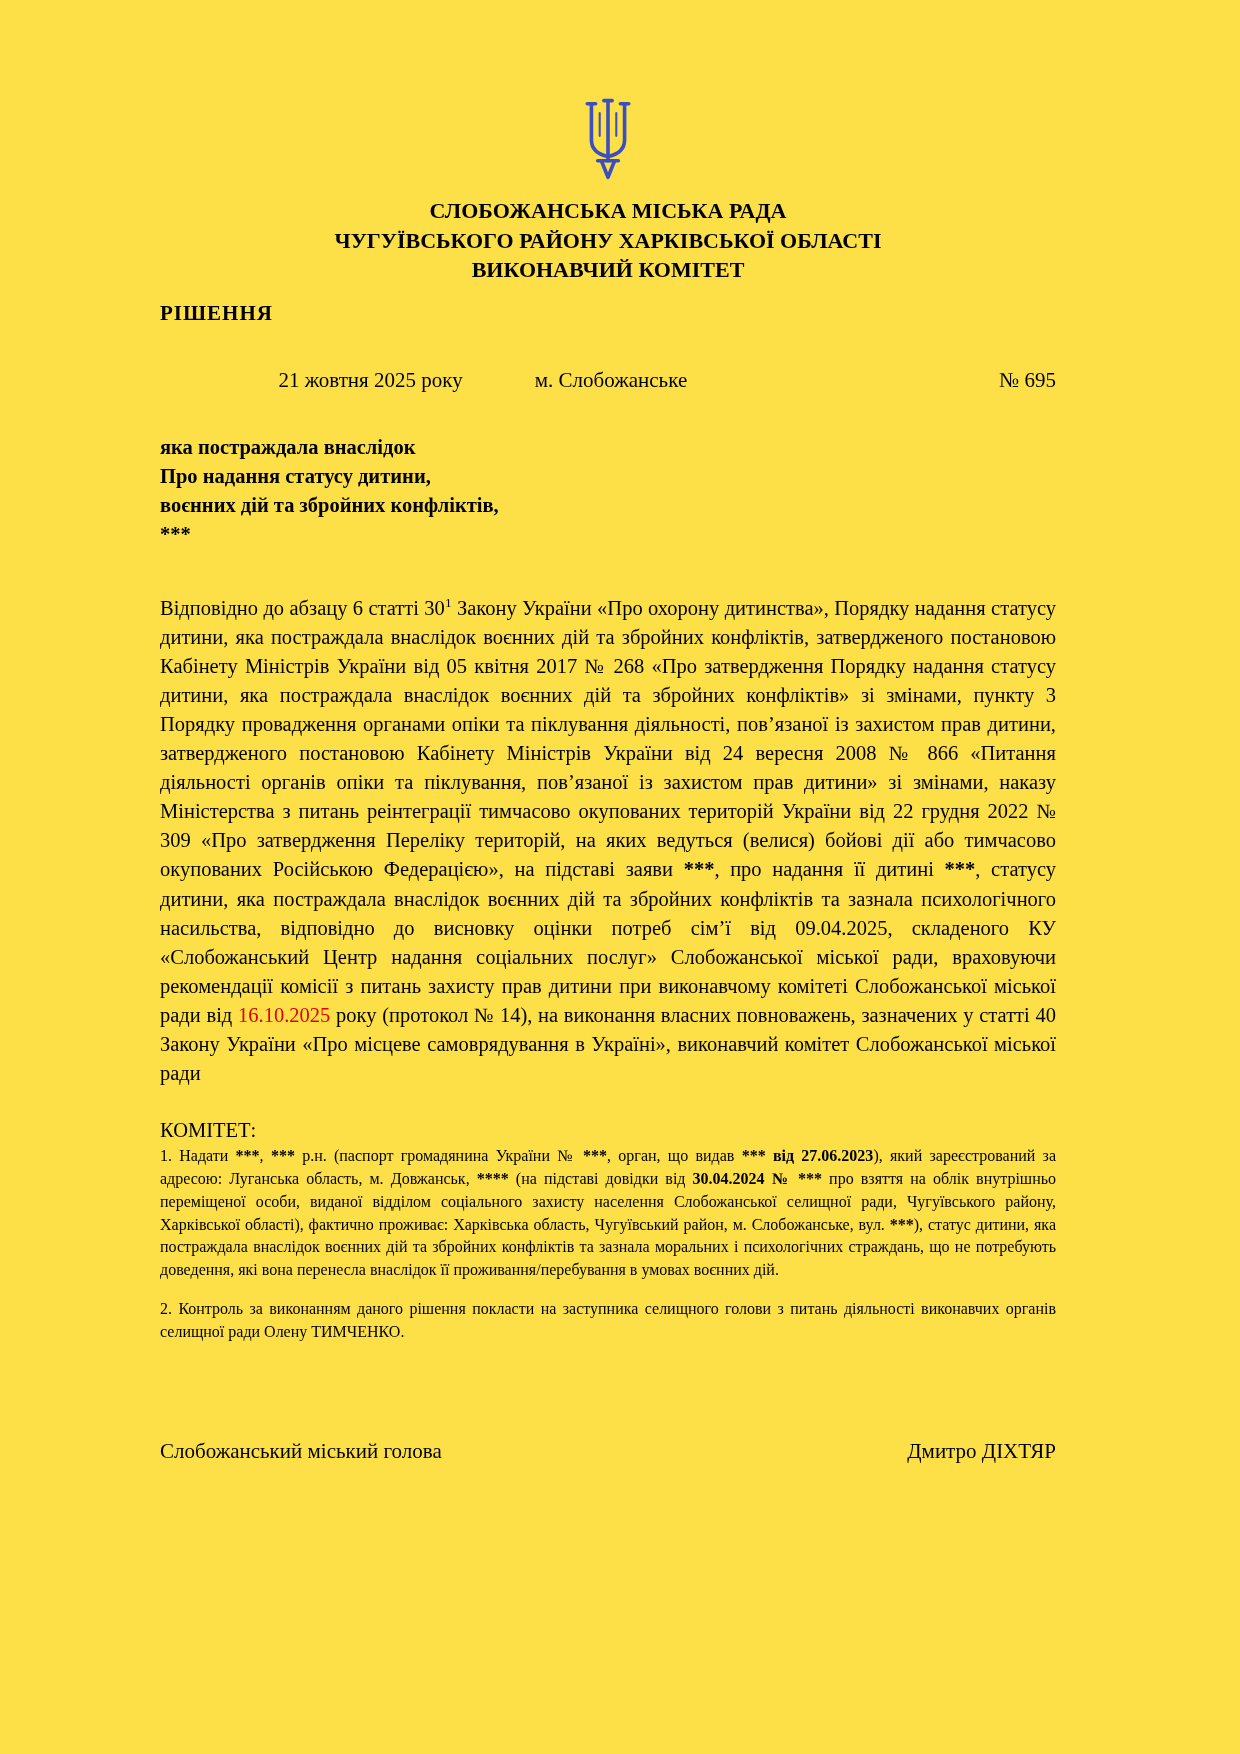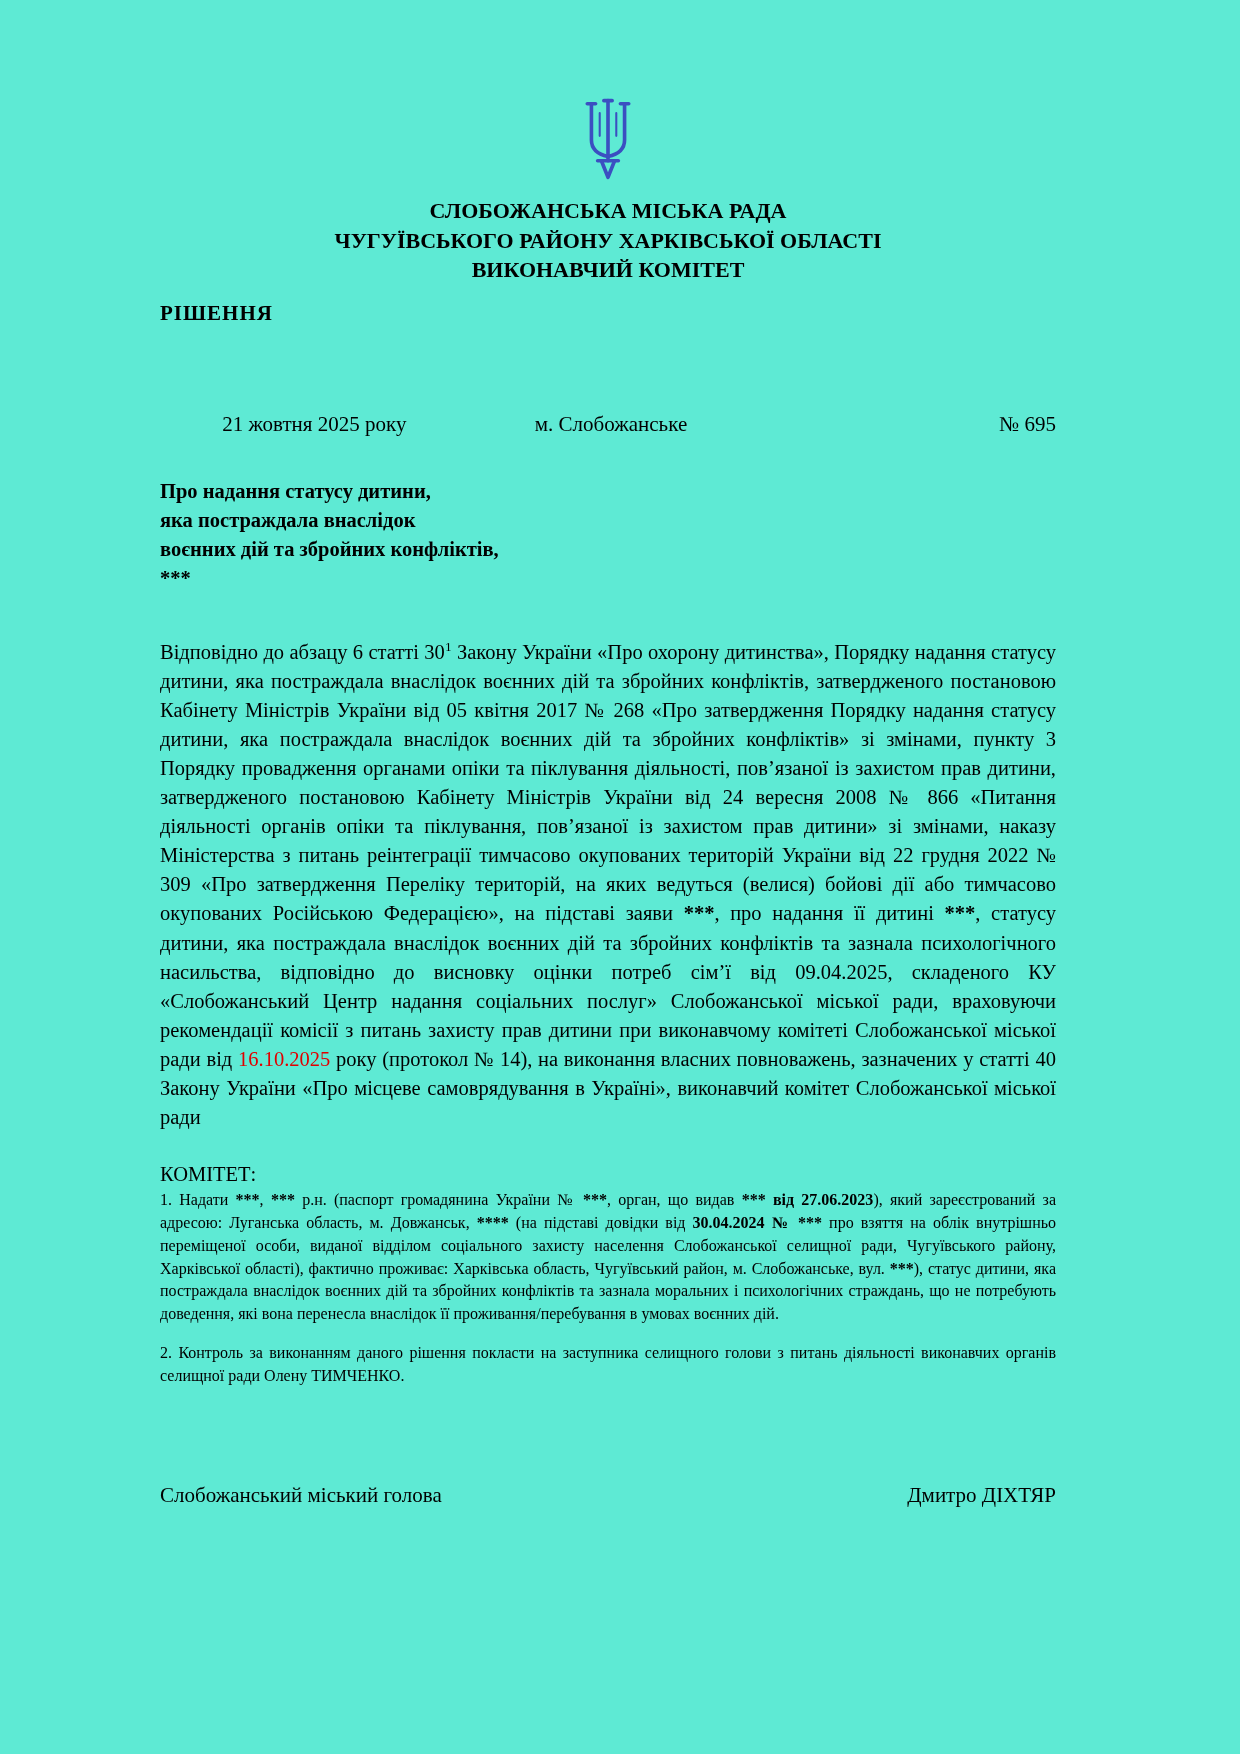--- a/index.html
+++ b/index.html
@@ -6,21 +6,21 @@
   html, body {
     margin: 0;
     padding: 0;
     background: #ffffff;
   }
   .page {
     position: relative;
     width: 1240px;
     min-height: 1754px;
     margin: 0 auto;
-    background: #5eead4;
+    background: #fde047;
     font-family: "Liberation Serif", "DejaVu Serif", serif;
     color: #000000;
     box-sizing: border-box;
     padding: 96px 184px 60px 160px;
   }
   .emblem-wrap {
     text-align: center;
     margin-bottom: 8px;
   }
   .emblem-wrap svg { display: inline-block; }
@@ -37,21 +37,21 @@
     letter-spacing: 1px;
     margin-top: 16px;
   }
   .meta-row {
     display: flex;
     align-items: baseline;
     margin-top: 42px;
     font-size: 21px;
   }
   .meta-row .cell { flex: 1 1 0; }
-  .meta-date   { text-align: center;  padding-left: 6px; margin-top: 44px; }
+  .meta-date   { text-align: right;  padding-left: 6px; }
   .meta-place  { text-align: center; }
   .meta-number { text-align: right; }
   .subject {
     margin-top: 40px;
     font-weight: bold;
     font-size: 20.5px;
     line-height: 1.42;
   }
   .body-par {
     margin-top: 44px;
@@ -110,22 +110,22 @@
 
   <div class="doc-type">РІШЕННЯ</div>
 
   <div class="meta-row">
     <div class="cell meta-date">21 жовтня 2025 року</div>
     <div class="cell meta-place">м. Слобожанське</div>
     <div class="cell meta-number">№  695</div>
   </div>
 
   <div class="subject">
+    <div>яка постраждала внаслідок</div>
     <div>Про надання статусу дитини,</div>
-    <div>яка постраждала внаслідок</div>
     <div>воєнних дій та збройних конфліктів,</div>
     <div>***</div>
   </div>
 
   <p class="body-par"><span>Відповідно до абзацу 6 статті 30</span><sup>1</sup><span> Закону України «Про охорону дитинства», Порядку надання статусу дитини, яка постраждала внаслідок воєнних дій та збройних конфліктів, затвердженого постановою Кабінету Міністрів України від 05 квітня 2017 № 268 «Про затвердження Порядку надання статусу дитини, яка постраждала внаслідок воєнних дій та збройних конфліктів» зі змінами, пункту 3 Порядку провадження органами опіки та піклування діяльності, пов’язаної із захистом прав дитини, затвердженого постановою Кабінету Міністрів України від 24 вересня 2008 № 866 «Питання діяльності органів опіки та піклування, пов’язаної із захистом прав дитини» зі змінами, наказу Міністерства з питань реінтеграції тимчасово окупованих територій України від 22 грудня 2022 № 309 «Про затвердження Переліку територій, на яких ведуться (велися) бойові дії або тимчасово окупованих Російською Федерацією», на підставі заяви </span><span style="font-weight: bold;">***</span><span>, про надання її дитині </span><span style="font-weight: bold;">***</span><span>, статусу дитини, яка постраждала внаслідок воєнних дій та збройних конфліктів та зазнала психологічного насильства, відповідно до висновку оцінки потреб сім’ї від 09.04.2025, складеного КУ «Слобожанський Центр надання соціальних послуг» Слобожанської міської ради, враховуючи рекомендації комісії з питань захисту прав дитини при виконавчому комітеті Слобожанської міської ради від </span><span style="color: rgb(224, 0, 0);">16.10.2025</span><span> року (протокол № 14), на виконання власних повноважень, зазначених у статті 40 Закону України «Про місцеве самоврядування в Україні», виконавчий комітет Слобожанської міської ради</span></p>
 
   <div class="decision-head">КОМІТЕТ:</div>
 
   <p class="decision-par"><span>1. Надати </span><span style="font-weight: bold;">***</span><span>, </span><span style="font-weight: bold;">***</span><span> р.н. (паспорт громадянина України № </span><span style="font-weight: bold;">***</span><span>, орган, що видав </span><span style="font-weight: bold;">*** від 27.06.2023</span><span>), який зареєстрований за адресою: Луганська область, м. Довжанськ, </span><span style="font-weight: bold;">****</span><span> (на підставі довідки від </span><span style="font-weight: bold;">30.04.2024 № ***</span><span> про взяття на облік внутрішньо переміщеної особи, виданої відділом соціального захисту населення Слобожанської селищної ради, Чугуївського району, Харківської області), фактично проживає: Харківська область, Чугуївський район, м. Слобожанське, вул. </span><span style="font-weight: bold;">***</span><span>), статус дитини, яка постраждала внаслідок воєнних дій та збройних конфліктів та зазнала моральних і психологічних страждань, що не потребують доведення, які вона перенесла внаслідок її проживання/перебування в умовах воєнних дій.</span></p>
 

